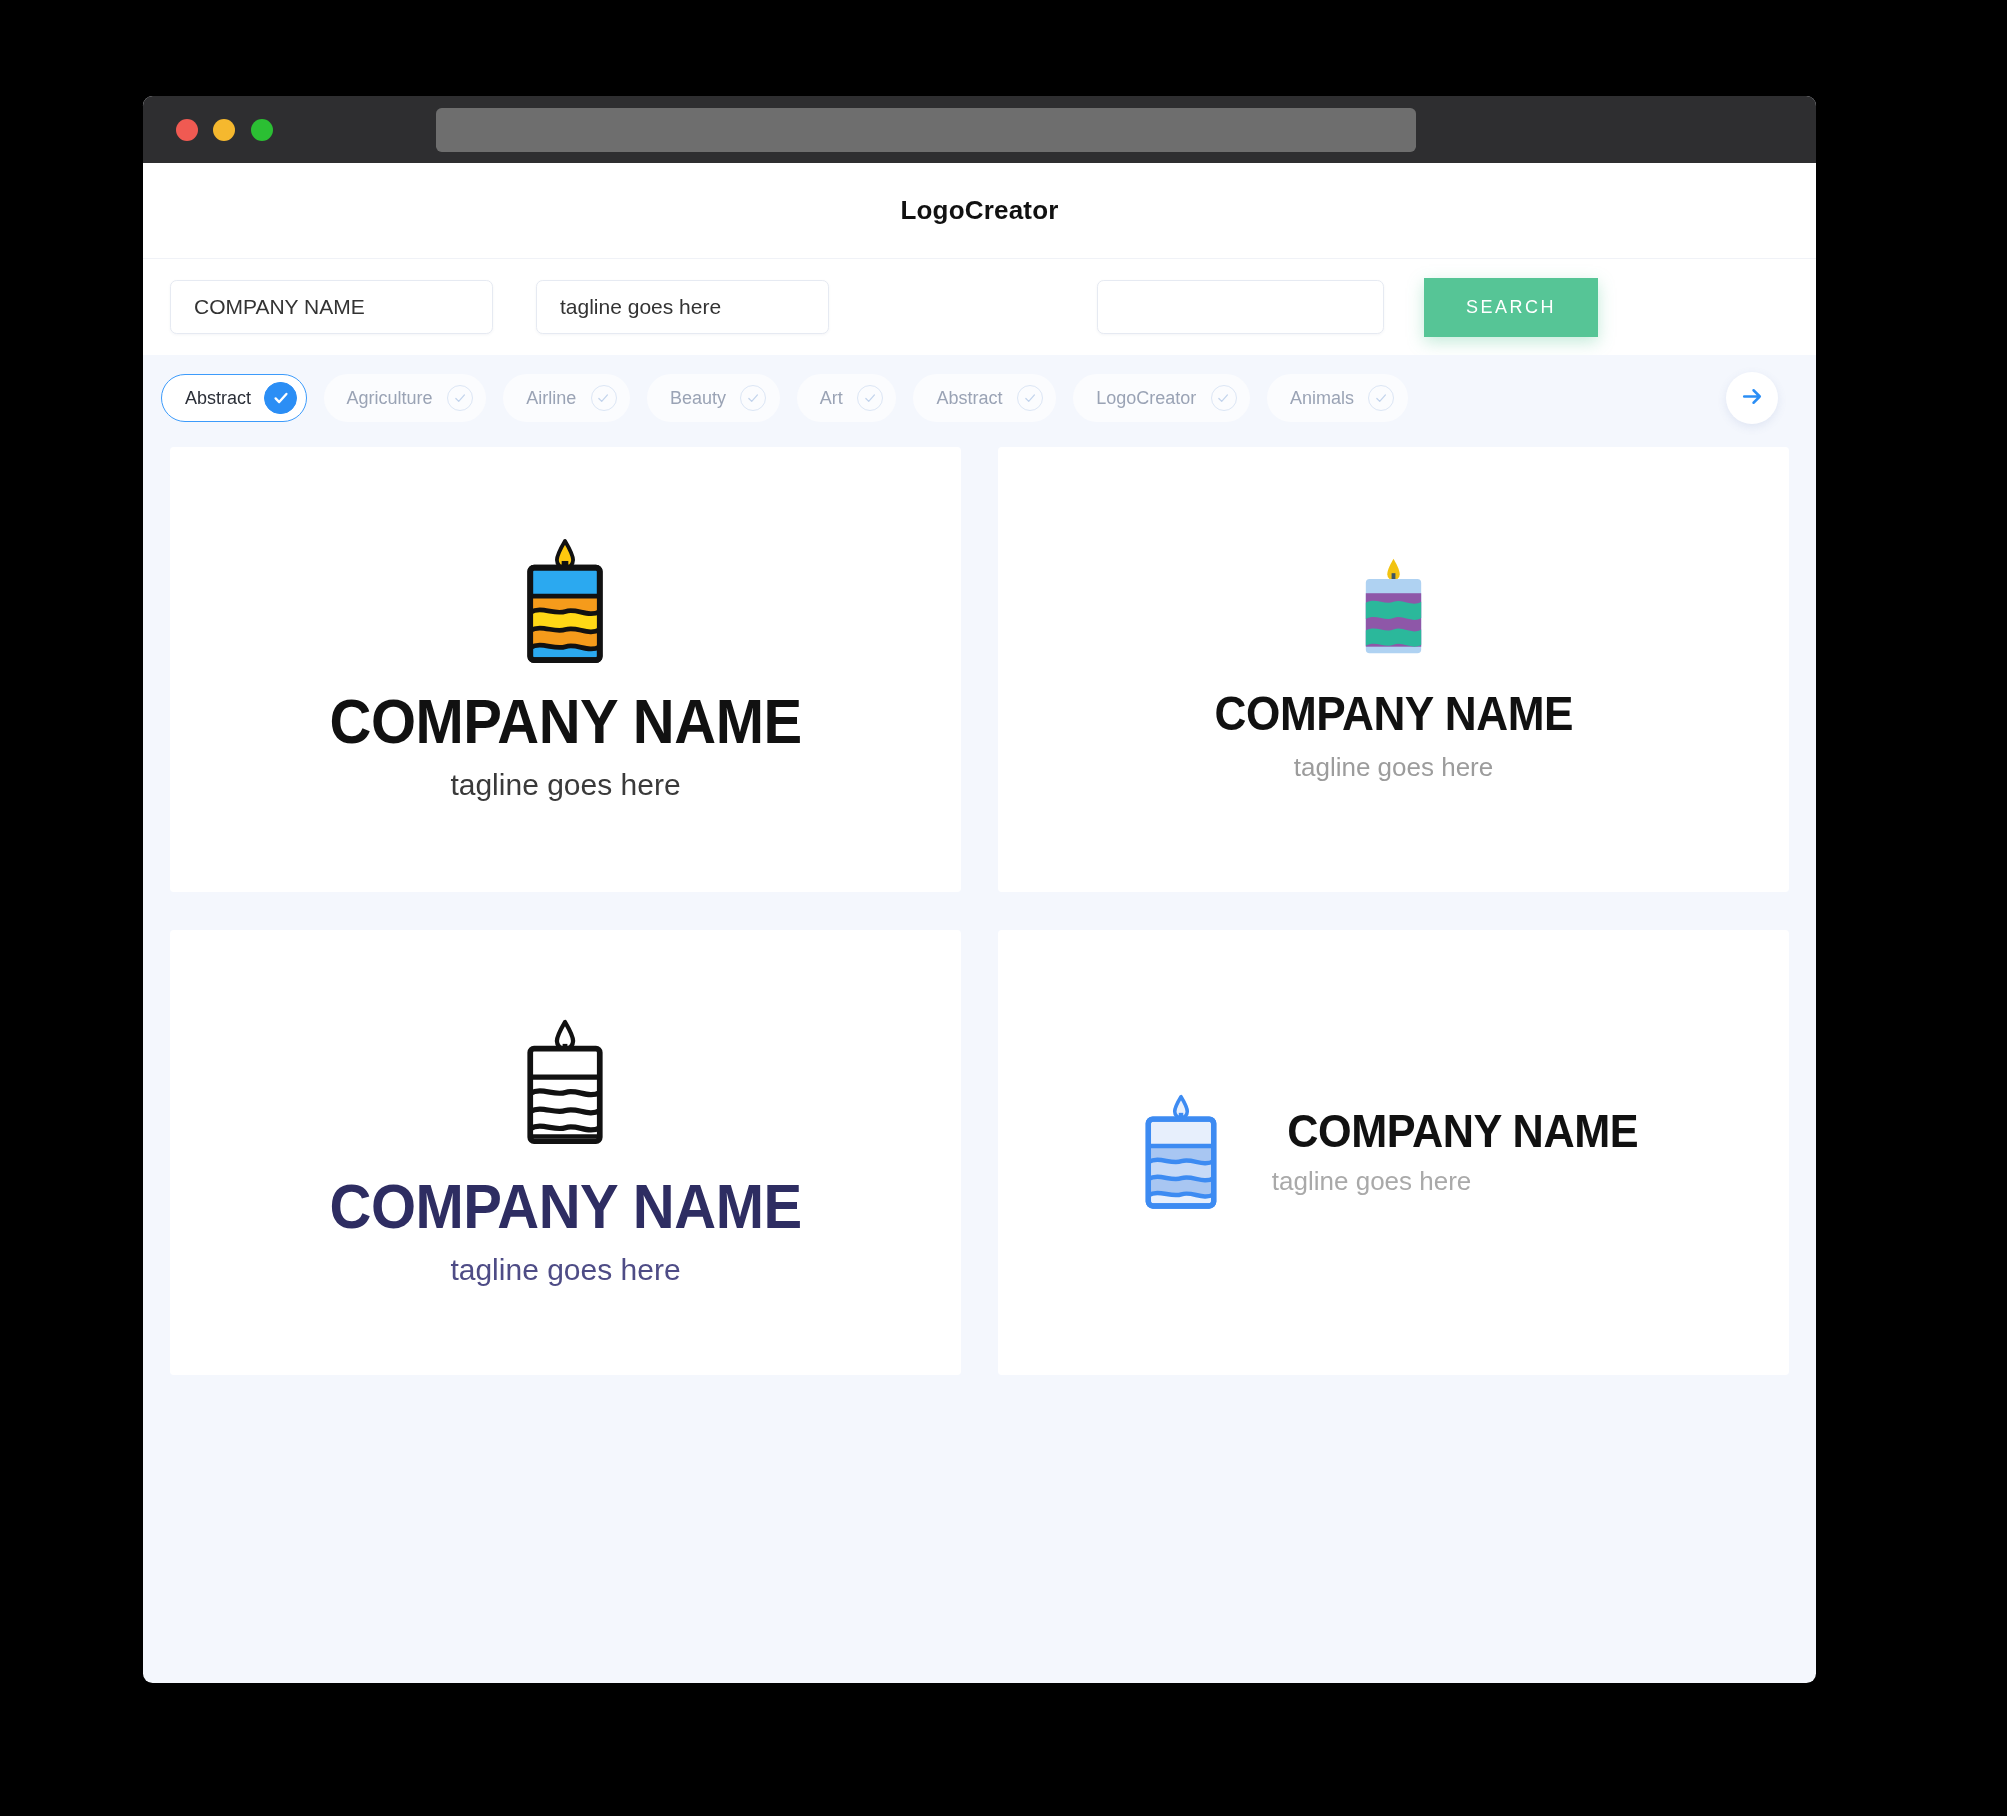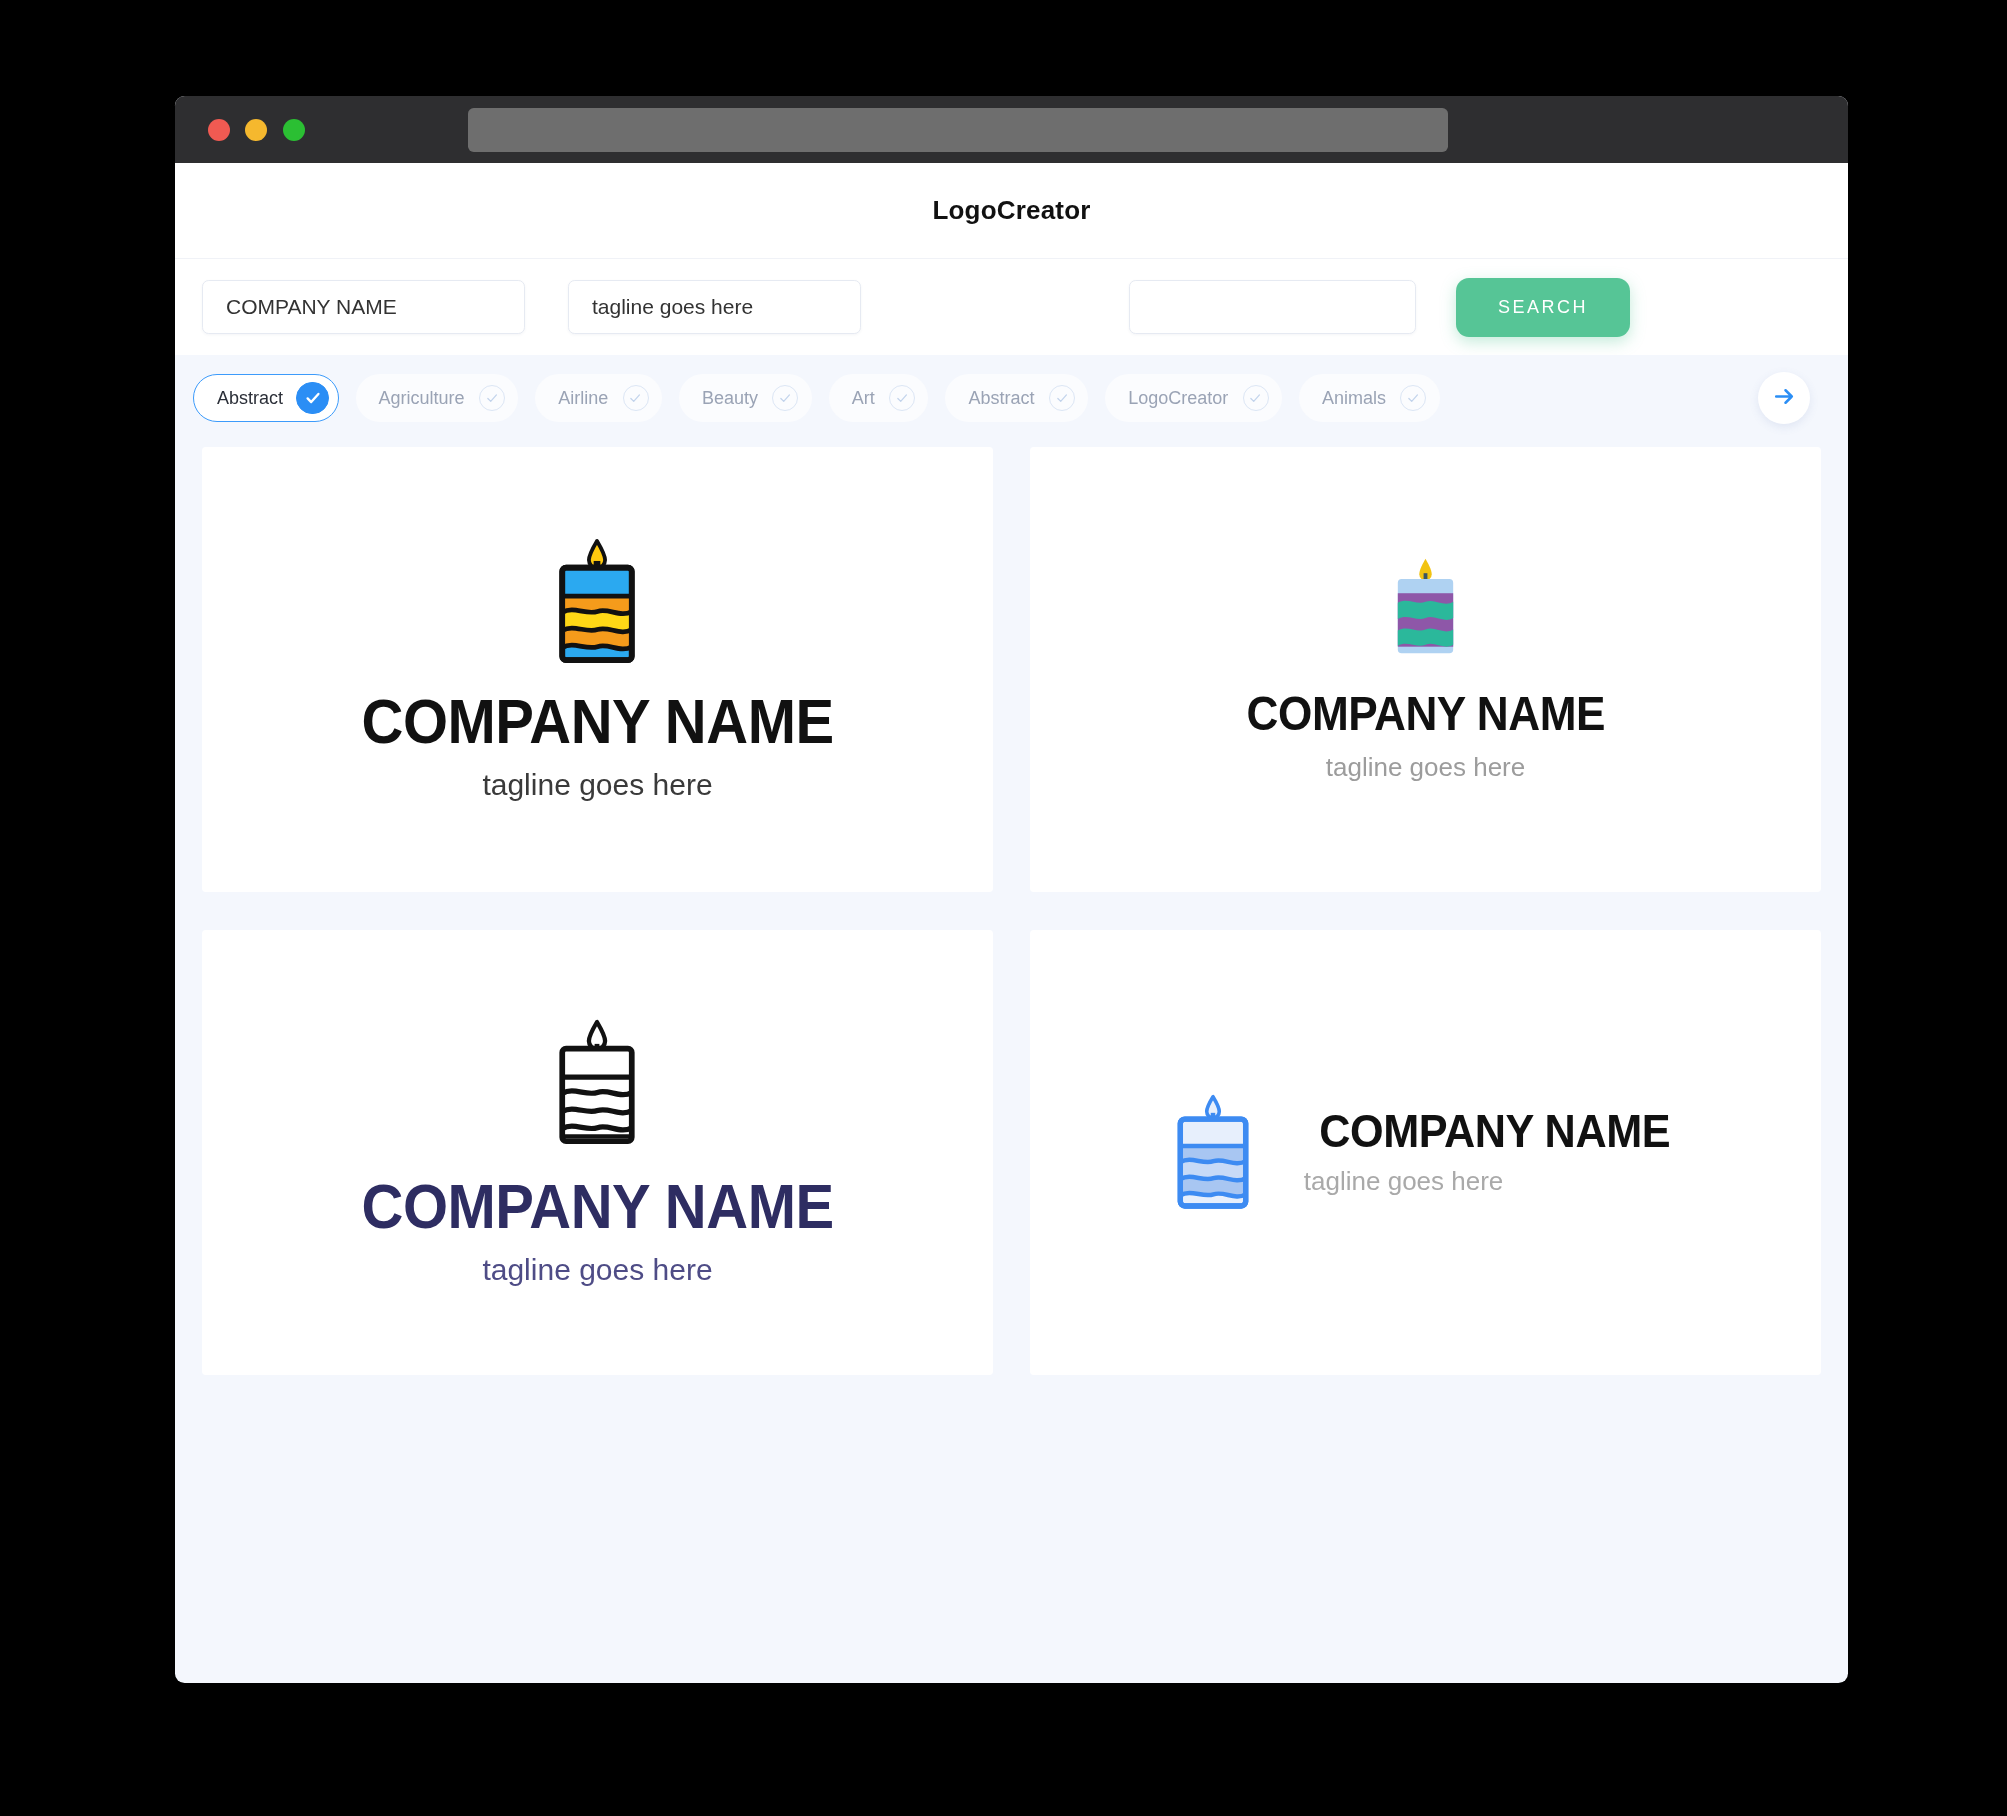--- a/index.html
+++ b/index.html
@@ -10,21 +10,20 @@
     overflow: hidden;
   }
   .window {
     position: absolute;
     left: 143px; top: 96px;
     width: 1673px; height: 1587px;
     background: #F4F7FD;
     border-radius: 9.6px;
     overflow: hidden;
     box-shadow: 0 7.6px 38px rgba(0,0,0,.35);
-    margin-left: 32px;
   }
   
   .titlebar {
     position: relative;
     height: 67px;
     background: #2E2E30;
     display: flex; align-items: center;
   }
   .lights { display: flex; gap: 15.3px; margin-left: 33px; }
   .light { width: 22px; height: 22px; border-radius: 50%; }
@@ -68,21 +67,21 @@
     font-family: "Liberation Sans", sans-serif;
     box-shadow: 0 1px 2.9px rgba(30,50,90,.05);
   }
   .field.company { width: 323px; margin-left: 0; }
   .field.tagline { width: 293px; margin-left: 43px; }
   .field.third   { width: 287px; margin-left: 268px; }
   .searchbtn {
     margin-left: 40px;
     width: 174px; height: 59px;
     background: #56C596;
-    border: none; border-radius: 13px;
+    border: none; border-radius: 0;
     color: #fff;
     font-size: 18px; letter-spacing: 2.5px;
     font-family: "Liberation Sans", sans-serif;
     display: flex; align-items: center; justify-content: center;
     box-shadow: 0 4.8px 15.3px rgba(86,197,150,.35);
     cursor: pointer;
   }
   
   .chips {
     position: relative;

